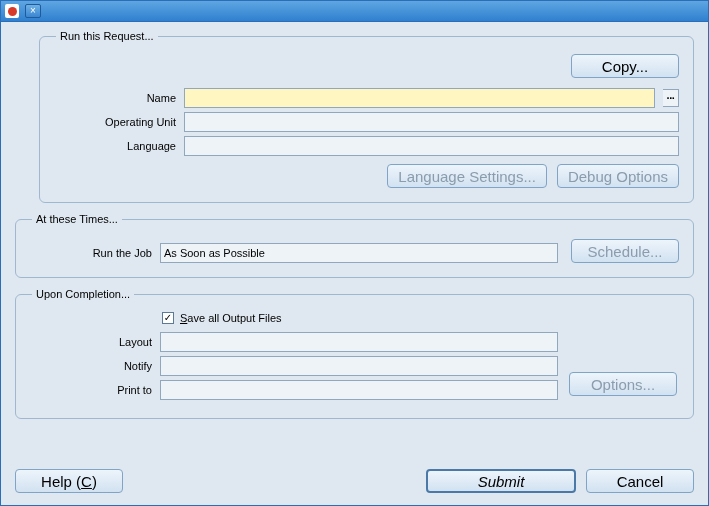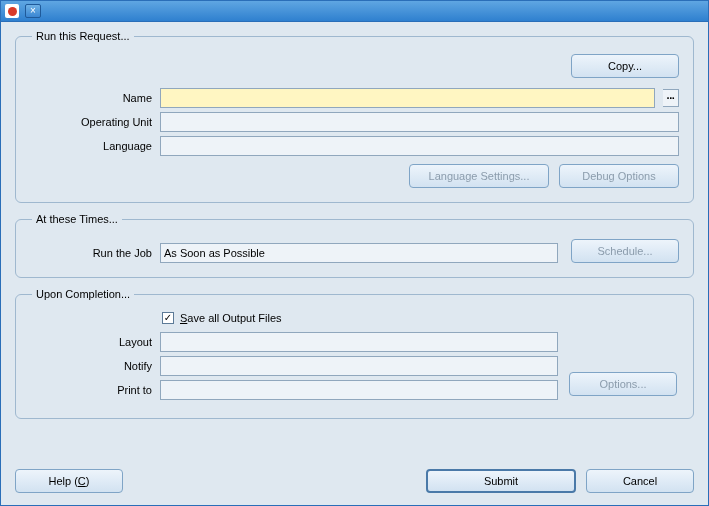--- a/index.html
+++ b/index.html
@@ -122,21 +122,21 @@
     color: #000;
     letter-spacing: -1px;
     font-weight: bold;
   }
   .btn {
     height: 24px;
     border: 1px solid #7fa4c6;
     border-radius: 4px;
     background: linear-gradient(#edf4fb, #d2e2f1);
     color: #000;
-    font-size: 11px;
+    font-size: 15px;
     padding: 0 10px;
     min-width: 108px;
     display: inline-flex;
     align-items: center;
     justify-content: center;
     cursor: pointer;
   }
   .btn.disabled {
     color: #8b9cac;
     cursor: default;
@@ -181,35 +181,36 @@
     transform: translateY(-50%);
   }
   .grp3-right {
     position: absolute;
     right: 16px;
     top: 72px;
   }
   .btn.primary {
     border: 2px solid #4a79a8;
     min-width: 150px;
+    font-style: italic;
   }
 </style>
 </head>
 <body>
 
 <div class="titlebar">
   <div class="logo">
       <div class="logo-inner"></div>
     </div>
   <div class="closebtn">×</div>
 </div>
 
 <div class="body">
 
-  <fieldset class="grp" style="padding-top:12px;">
+  <fieldset class="grp" style="padding-top:12px;margin-left:24px;">
     <legend>Run this Request...</legend>
 
     <div class="btn-row-right" style="margin-top:0; margin-bottom:10px;">
       <div class="btn">Copy...</div>
     </div>
 
     <div class="row">
       <div class="lbl">Name</div>
       <div class="field yellow" style="flex:1;">
         <input type="text" value="" style="">

